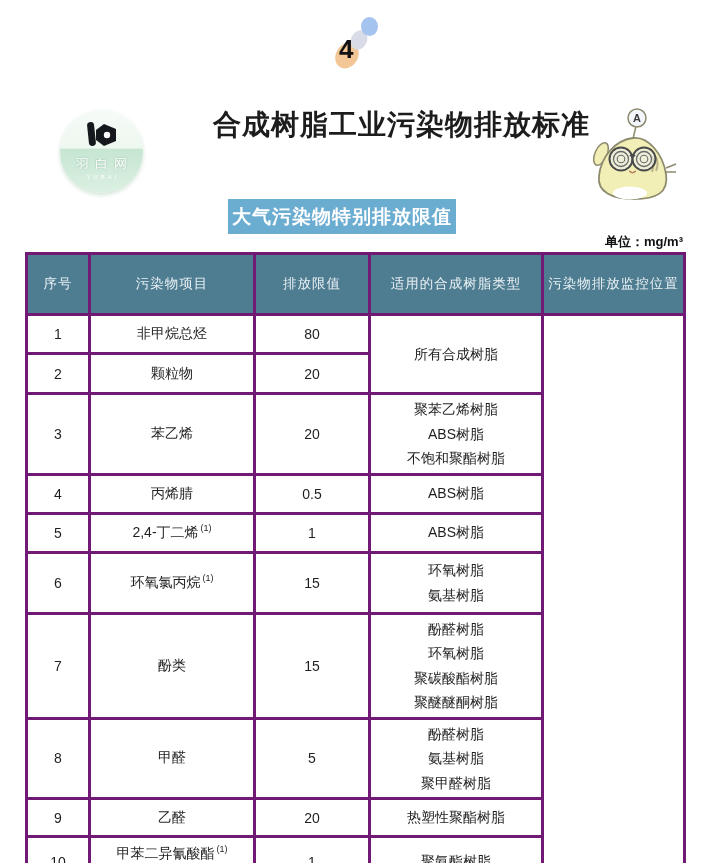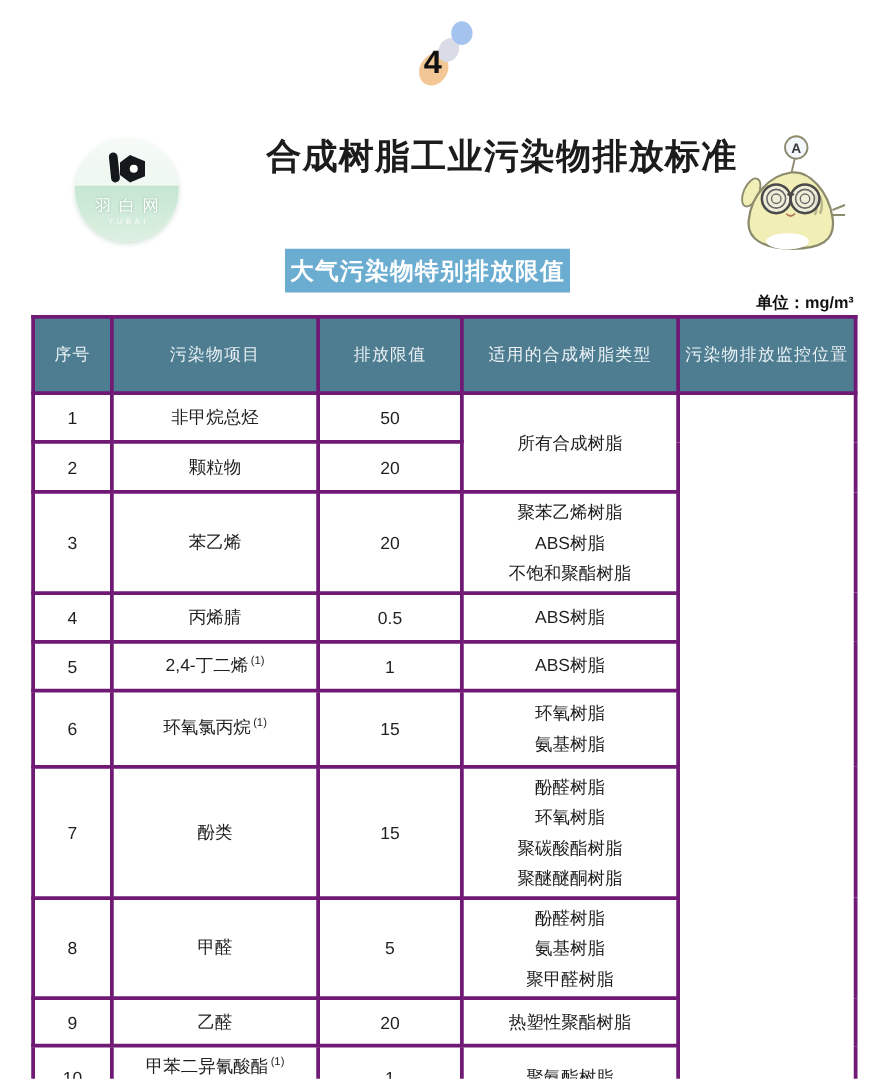--- a/index.html
+++ b/index.html
@@ -144,21 +144,21 @@
       <th>污染物项目</th>
       <th>排放限值</th>
       <th>适用的合成树脂类型</th>
       <th>污染物排放监控位置</th>
     </tr>
   </thead>
   <tbody>
     <tr class="r1">
       <td class="c-no">1</td>
       <td class="c-name"><span>非甲烷总烃</span></td>
-      <td class="c-limit">50</td>
+      <td class="c-limit">80</td>
       <td class="c-resin" rowspan="2">所有合成树脂</td>
       <td class="c-monitor" rowspan="10"></td>
     </tr>
     <tr class="r2">
       <td class="c-no">2</td>
       <td class="c-name"><span>颗粒物</span></td>
       <td class="c-limit">20</td>
     </tr>
     <tr class="r3">
       <td class="c-no">3</td>

